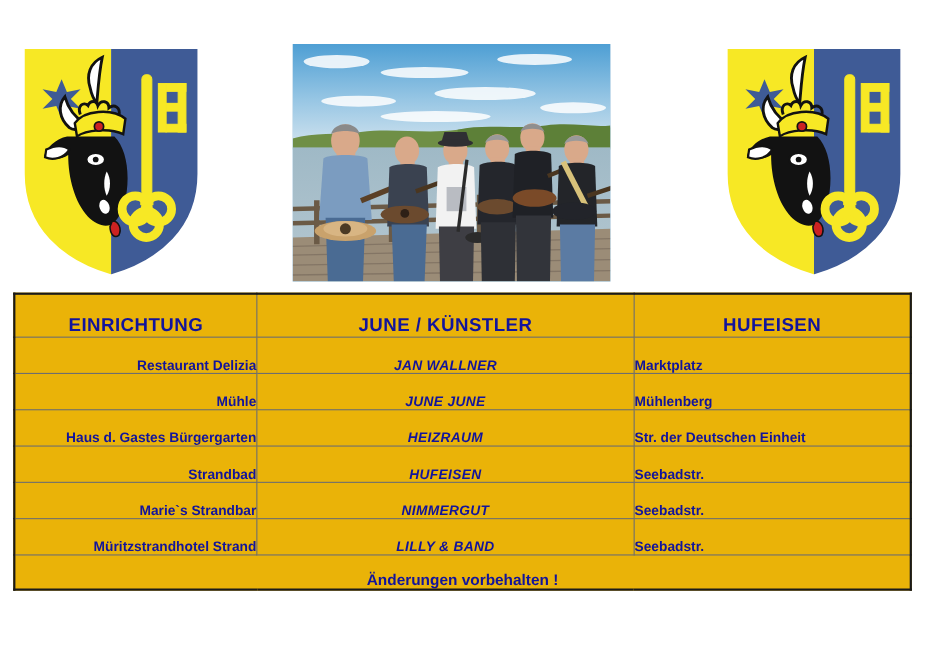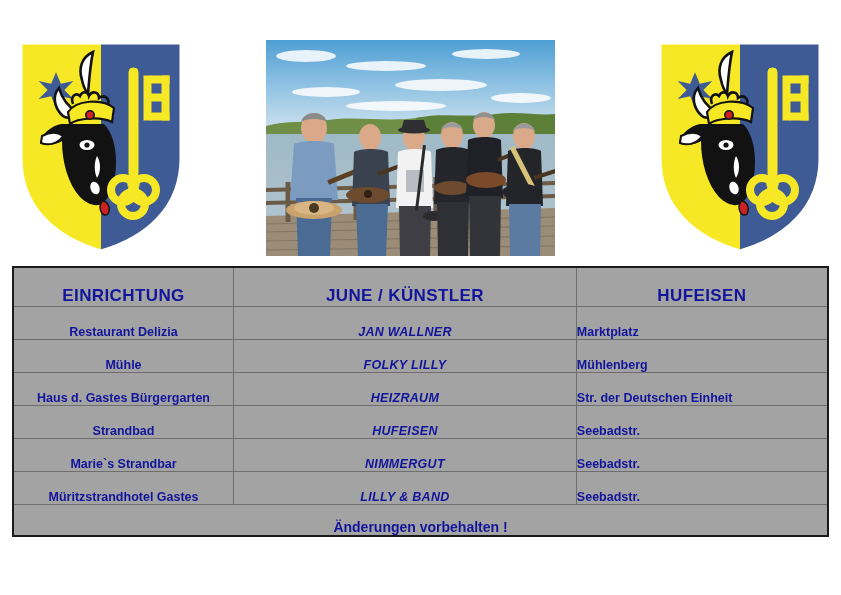--- a/index.html
+++ b/index.html
@@ -48,21 +48,21 @@
 
   
   #schedule-table {
     position: absolute;
     left: 12px;
     top: 266px;
     width: 817px;
     border-collapse: collapse;
     table-layout: fixed;
     border: 2px solid #1a1a1a;
-    background: #a3a3a3;
+    background: #eab308;
   }
   #schedule-table col.c1 { width: 220px; }
   #schedule-table col.c2 { width: 342px; }
   #schedule-table col.c3 { width: 251px; }
 
   #schedule-table td, #schedule-table th {
     border: 1px solid #6e6e6e;
     padding: 0;
     vertical-align: bottom;
     color: #12149c;
@@ -75,21 +75,21 @@
     font-size: 17px;
     letter-spacing: 0.4px;
     vertical-align: middle;
     border-bottom: 2px solid #1a1a1a;
   }
 
   .data-row td {
     height: 32px;
     font-size: 12.5px;
   }
-  .cell-venue  { text-align: center;   padding: 0 0 4px 6px; }
+  .cell-venue  { text-align: right;   padding: 0 0 4px 6px; }
   .cell-band   { text-align: center; padding: 0 0 4px 0; font-size: 13px; letter-spacing: 0.3px; font-style: italic; }
   .cell-place  { text-align: left;   padding: 0 0 4px 6px; }
 
   .note-row td {
     height: 30px;
     text-align: center;
     vertical-align: middle;
     font-size: 14px;
     border-top: 2px solid #1a1a1a;
     border-left: none;
@@ -354,40 +354,40 @@
     </tr>
   </thead>
   <tbody>
     <tr class="data-row">
       <td class="cell-venue">Restaurant Delizia</td>
       <td class="cell-band">JAN WALLNER</td>
       <td class="cell-place">Marktplatz</td>
     </tr>
     <tr class="data-row">
       <td class="cell-venue">Mühle</td>
-      <td class="cell-band">FOLKY LILLY</td>
+      <td class="cell-band">JUNE JUNE</td>
       <td class="cell-place">Mühlenberg</td>
     </tr>
     <tr class="data-row">
       <td class="cell-venue">Haus d. Gastes Bürgergarten</td>
       <td class="cell-band">HEIZRAUM</td>
       <td class="cell-place">Str. der Deutschen Einheit</td>
     </tr>
     <tr class="data-row">
       <td class="cell-venue">Strandbad</td>
       <td class="cell-band">HUFEISEN</td>
       <td class="cell-place">Seebadstr.</td>
     </tr>
     <tr class="data-row">
       <td class="cell-venue">Marie`s Strandbar</td>
       <td class="cell-band">NIMMERGUT</td>
       <td class="cell-place">Seebadstr.</td>
     </tr>
     <tr class="data-row">
-      <td class="cell-venue">Müritzstrandhotel Gastes</td>
+      <td class="cell-venue">Müritzstrandhotel Strand</td>
       <td class="cell-band">LILLY &amp; BAND</td>
       <td class="cell-place">Seebadstr.</td>
     </tr>
     <tr class="note-row">
       <td colspan="3">Änderungen vorbehalten !</td>
     </tr>
   </tbody>
 </table>
 
 </body></html>

